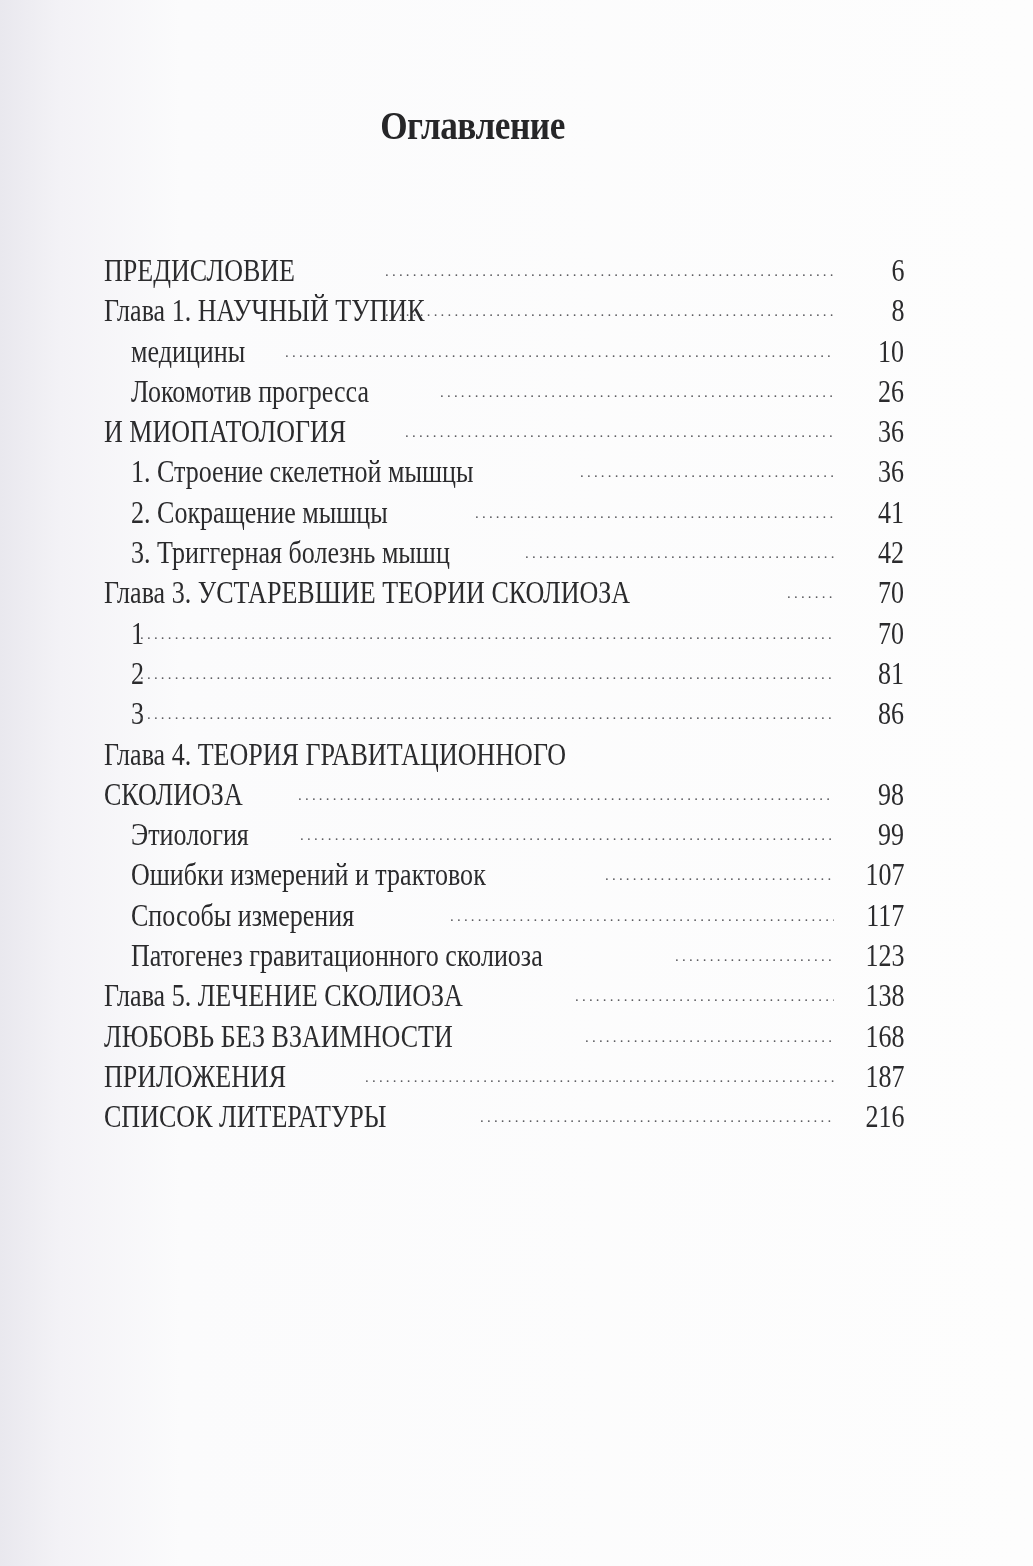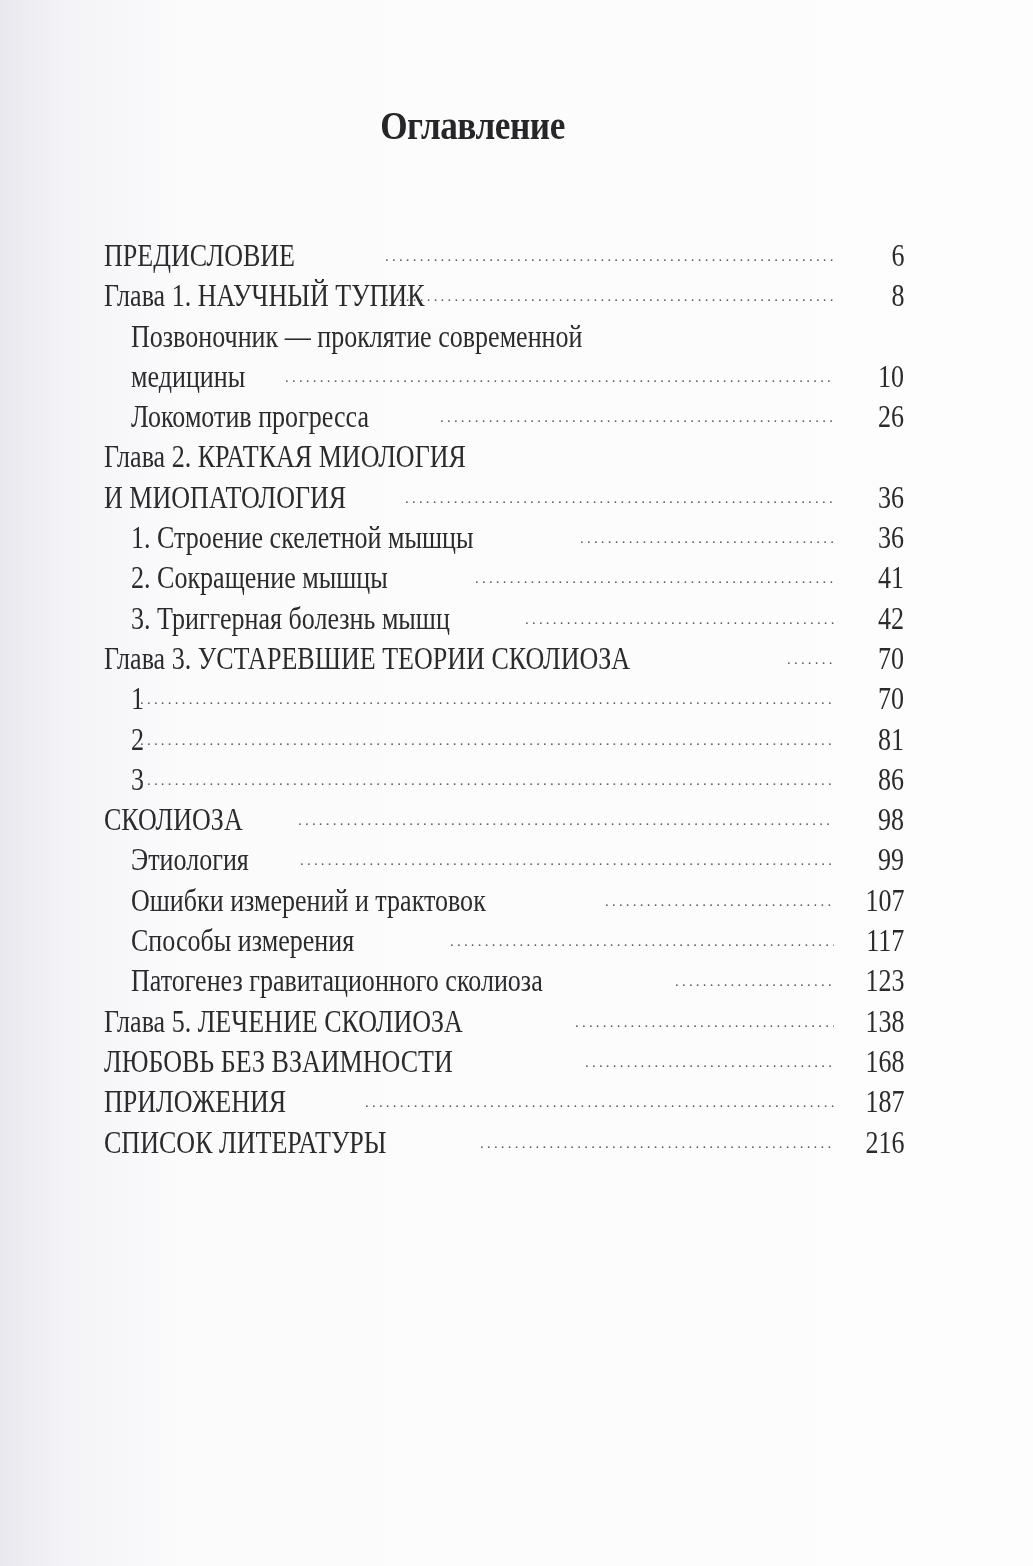--- a/index.html
+++ b/index.html
@@ -9,21 +9,21 @@
     font-family: "Liberation Serif", "DejaVu Serif", serif;
     color: #2b2b2d;
     position: relative;
   }
   .title {
     position: absolute; left: 0; width: 945px; top: 102px;
     text-align: center; font-weight: bold; font-size: 40px;
     letter-spacing: -0.5px; transform: scaleX(0.88); transform-origin: center;
     color: #262628;
   }
-  .toc { position: absolute; left: 104px; top: 236px; width: 800px; }
+  .toc { position: absolute; left: 104px; top: 251px; width: 800px; }
   .row {
     position: relative; height: 40.3px; line-height: 40.3px;
     font-size: 31px; white-space: nowrap;
   }
   .row .text {
     position: absolute; left: 0; top: 0;
     display: inline-block; transform: scaleX(0.84); transform-origin: left center;
   }
   .row.sub .text { left: 27px; }
   .row .dots {
@@ -46,36 +46,28 @@
       <span class="text">ПРЕДИСЛОВИЕ</span>
       <span class="dots" style="left: 281px;">........................................................................................................................</span>
       <span class="page">6</span>
     </div>
     <div class="row">
       <span class="text">Глава 1. НАУЧНЫЙ ТУПИК</span>
       <span class="dots" style="left: 281px;">........................................................................................................................</span>
       <span class="page">8</span>
     </div>
     <div class="row sub">
-      <span class="text">Позвоночник — проклятие современной</span>
-      <span class="page"></span>
-    </div>
-    <div class="row sub">
       <span class="text">медицины</span>
       <span class="dots" style="left: 181px;">........................................................................................................................</span>
       <span class="page">10</span>
     </div>
     <div class="row sub">
       <span class="text">Локомотив прогресса</span>
       <span class="dots" style="left: 336px;">........................................................................................................................</span>
       <span class="page">26</span>
-    </div>
-    <div class="row">
-      <span class="text">Глава 2. КРАТКАЯ МИОЛОГИЯ</span>
-      <span class="page"></span>
     </div>
     <div class="row">
       <span class="text">И МИОПАТОЛОГИЯ</span>
       <span class="dots" style="left: 301px;">........................................................................................................................</span>
       <span class="page">36</span>
     </div>
     <div class="row sub">
       <span class="text">1. Строение скелетной мышцы</span>
       <span class="dots" style="left: 476px;">........................................................................................................................</span>
       <span class="page">36</span>
@@ -102,20 +94,24 @@
     </div>
     <div class="row sub">
       <span class="text">2</span>
       <span class="dots" style="left: 36px;">........................................................................................................................</span>
       <span class="page">81</span>
     </div>
     <div class="row sub">
       <span class="text">3</span>
       <span class="dots" style="left: 36px;">........................................................................................................................</span>
       <span class="page">86</span>
+    </div>
+    <div class="row">
+      <span class="text">Глава 4. ТЕОРИЯ ГРАВИТАЦИОННОГО</span>
+      <span class="page"></span>
     </div>
     <div class="row">
       <span class="text">СКОЛИОЗА</span>
       <span class="dots" style="left: 194px;">........................................................................................................................</span>
       <span class="page">98</span>
     </div>
     <div class="row sub">
       <span class="text">Этиология</span>
       <span class="dots" style="left: 196px;">........................................................................................................................</span>
       <span class="page">99</span>

